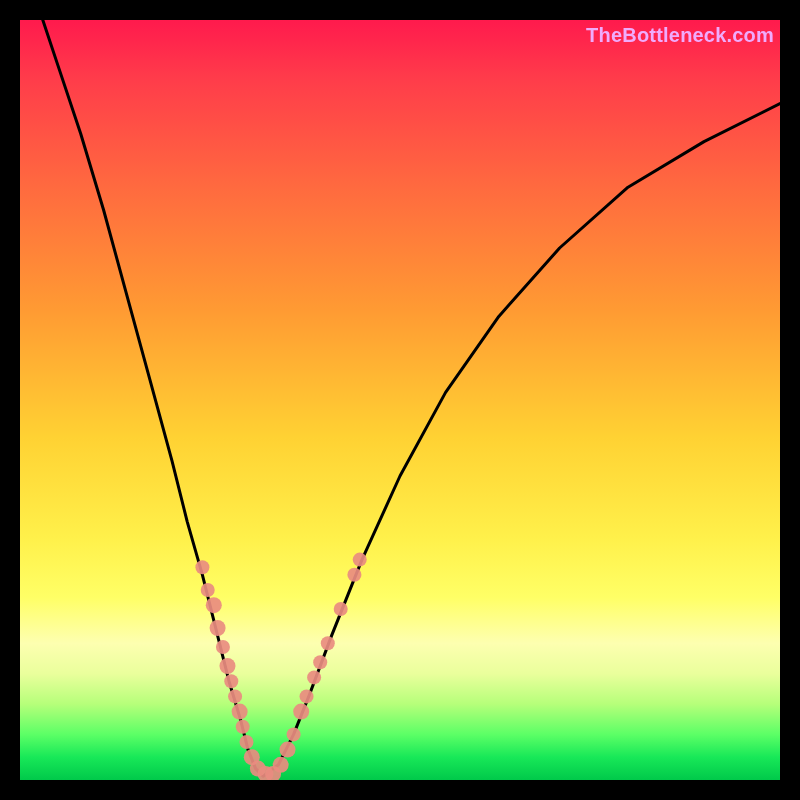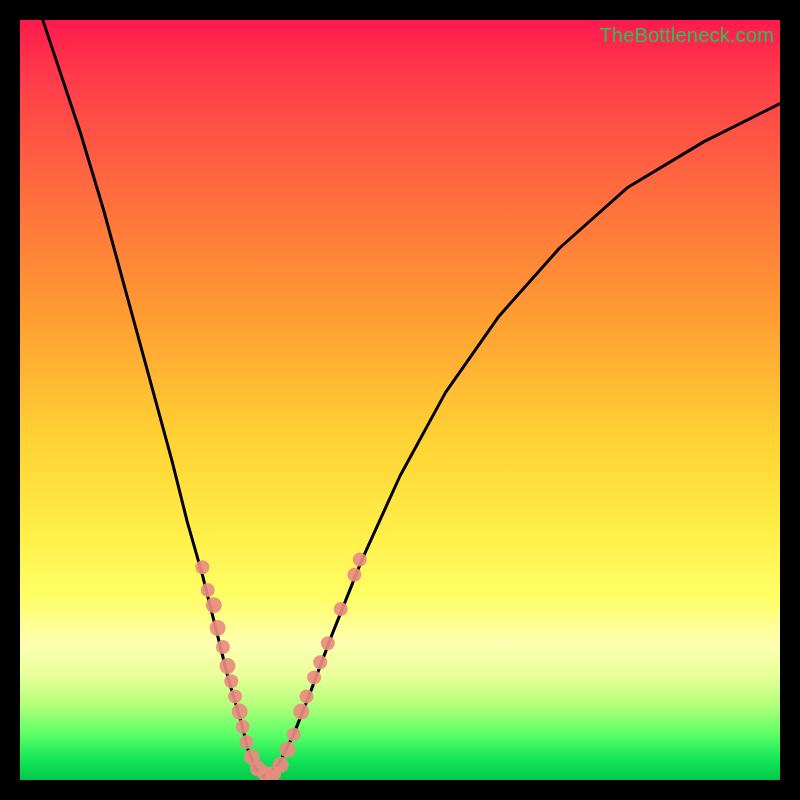--- a/index.html
+++ b/index.html
@@ -46,23 +46,23 @@
       #b6ff7a 90%,
       #5cff66 94%,
       #18e858 97%,
       #00c94a 100%
     );
   }
   .watermark {
     position: absolute;
     right: 6px;
     top: 4px;
-    color: #22c55e;
+    color: #f0abfc;
     font-size: 20px;
-    font-weight: 400;
+    font-weight: 700;
     letter-spacing: 0.2px;
     user-select: none;
     text-align: right;
   }
   svg.curve {
     position: absolute;
     left: 0;
     top: 0;
     width: 760px;
     height: 760px;

